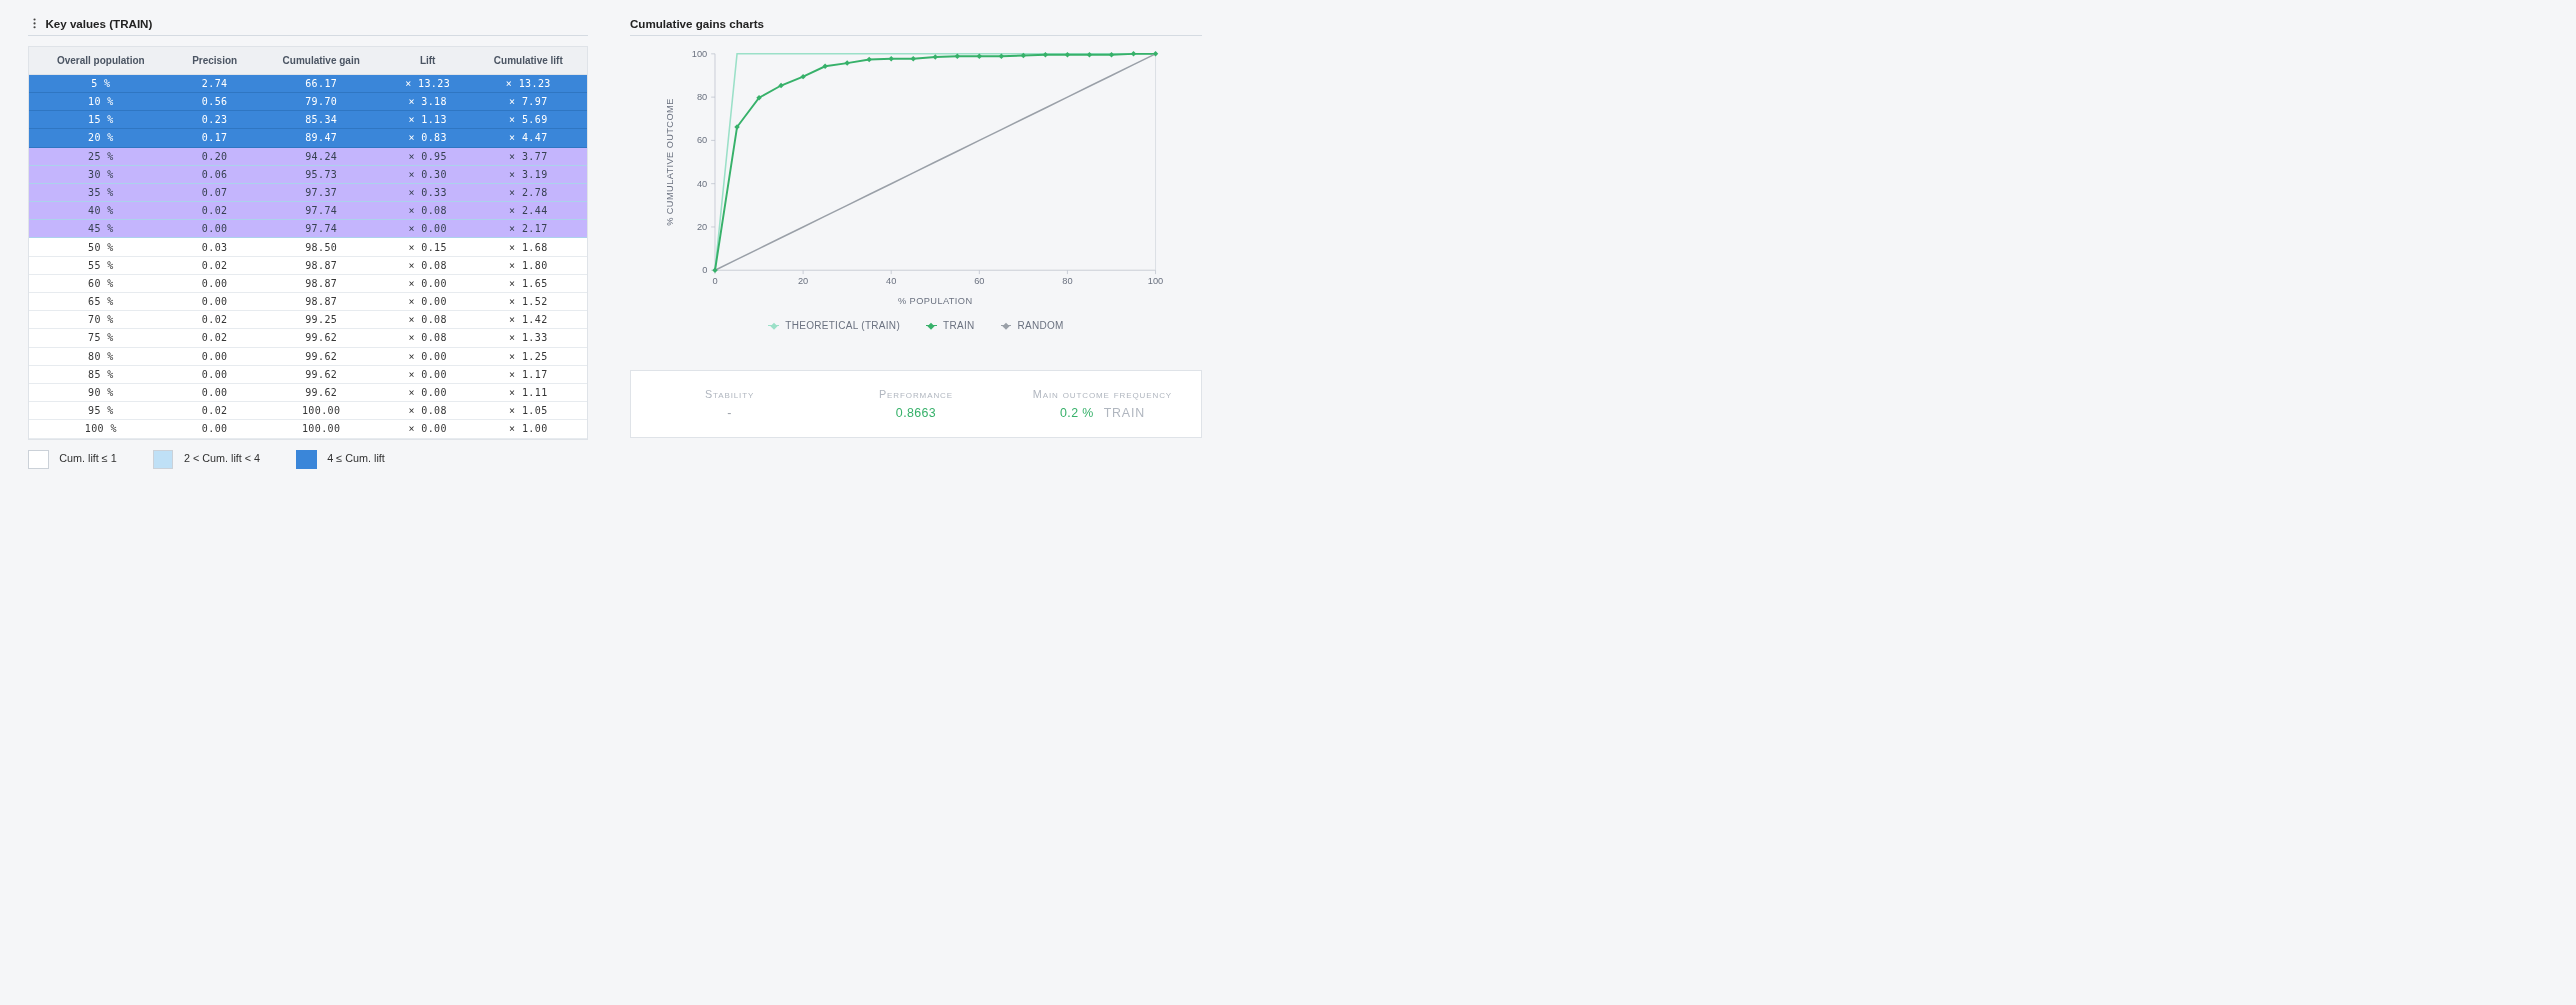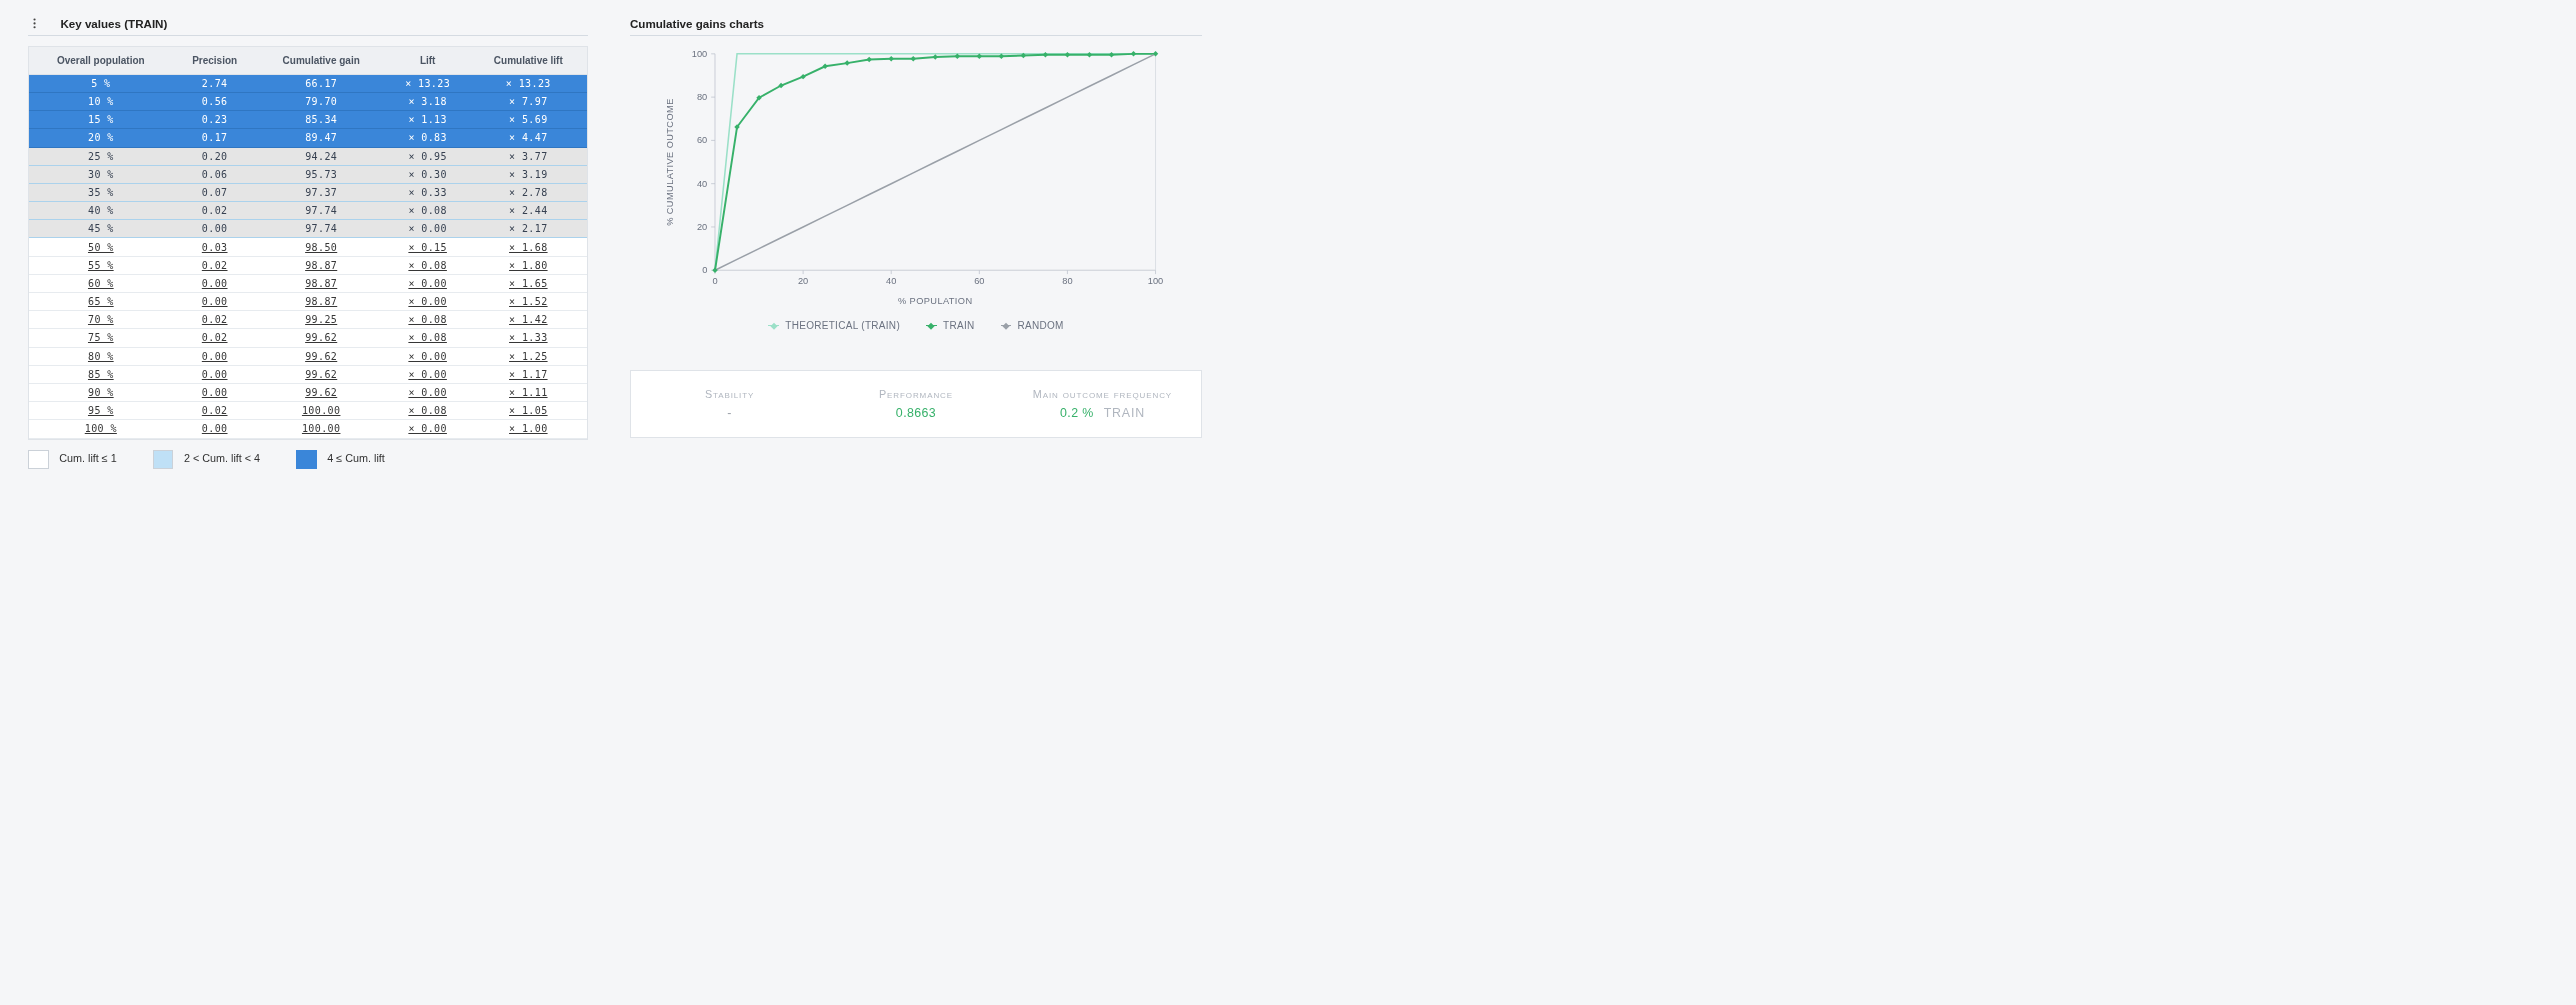--- a/index.html
+++ b/index.html
@@ -1,29 +1,29 @@
 <!DOCTYPE html>
 <html><head>
 <meta charset="utf-8">
 <style>
   html,body{margin:0;padding:0;background:#f5f6f8;font-family:"Segoe UI",Arial,Helvetica,sans-serif;font-size:10.8px;color:#333;}
   .page{display:flex;gap:25px;padding:17px 28px;box-sizing:border-box;width:2576px;transform-origin:top left;}
   
   .panel-left{width:560px;}
   .panel-right{width:572px;padding-left:17px;}
-  .section-title-row{display:flex;align-items:center;gap:20px;border-bottom:0.8px solid #d5dbe2;padding-bottom:4.6px;margin-bottom:10.8px;}
+  .section-title-row{display:flex;align-items:center;gap:5px;border-bottom:0.8px solid #d5dbe2;padding-bottom:4.6px;margin-bottom:10.8px;}
   .section-title{font-weight:700;font-size:11.6px;color:#222;}
   .kebab{width:12.4px;height:12.4px;display:inline-flex;align-items:center;justify-content:center;color:#444;}
   .kebab svg{width:3.1px;height:10.8px;}
   table.kv{width:100%;border-collapse:separate;border-spacing:0;font-size:10px;background:#fff;border:0.8px solid #dfe3e8;}
   table.kv thead th{background:#eef0f3;color:#4b5563;font-weight:600;padding:7.7px 7.7px;text-align:center;border-bottom:0.8px solid #dfe3e8;}
   table.kv tbody td{padding:3.1px 7.7px;text-align:center;font-family:"Consolas","Menlo",monospace;font-size:10px;letter-spacing:0.4px;border-bottom:0.8px solid #e7ebef;color:#363636;}
   table.kv tbody tr.band-high td{background:#3a86d9;color:#fff;border-bottom:0.8px solid #2f76c2;}
-  table.kv tbody tr.band-mid td{background:#e5e5e5;color:#374151;border-bottom:0.8px solid #abd2ec;}
-  table.kv tbody tr.band-low td{background:#ffffff;text-decoration:underline;}
+  table.kv tbody tr.band-mid td{background:#c4b5fd;color:#374151;border-bottom:0.8px solid #abd2ec;}
+  table.kv tbody tr.band-low td{background:#ffffff;}
   .legend-row{display:flex;gap:36px;margin-top:10.8px;align-items:center;}
   .swatch{display:inline-block;width:18.5px;height:17px;vertical-align:middle;border:0.8px solid #cbd1d8;margin-right:7.7px;}
   .swatch.low{background:#ffffff;}
   .swatch.mid{background:#bfe0f6;}
   .swatch.high{background:#3a86d9;border-color:#3a86d9;}
   .legend-label{font-size:10.8px;color:#303030;}
   
   .chart-wrap{position:relative;width:541px;}
   .chart-svg{width:541px;height:263px;display:block;}
   .axis-text{font-size:12px;fill:#6b7280;font-family:inherit;}

